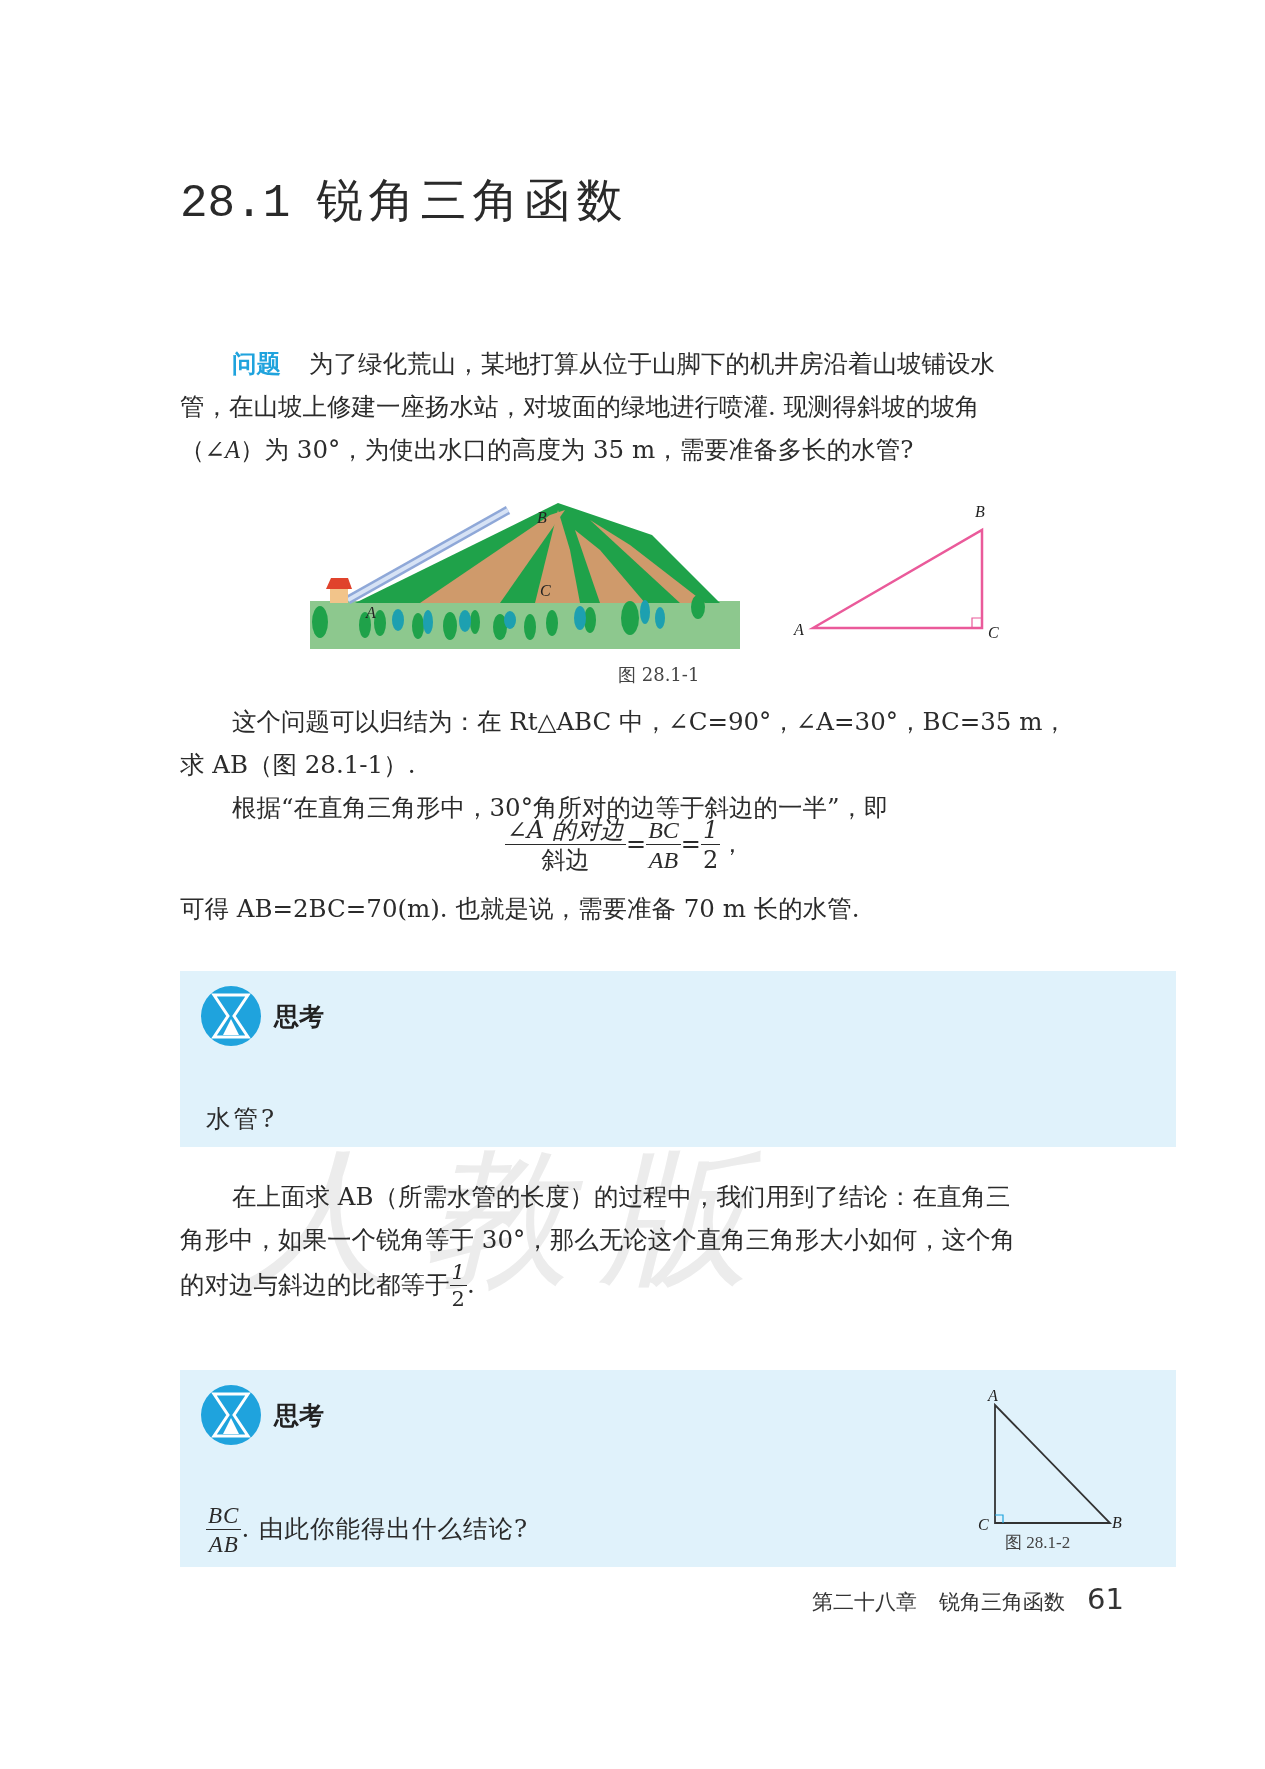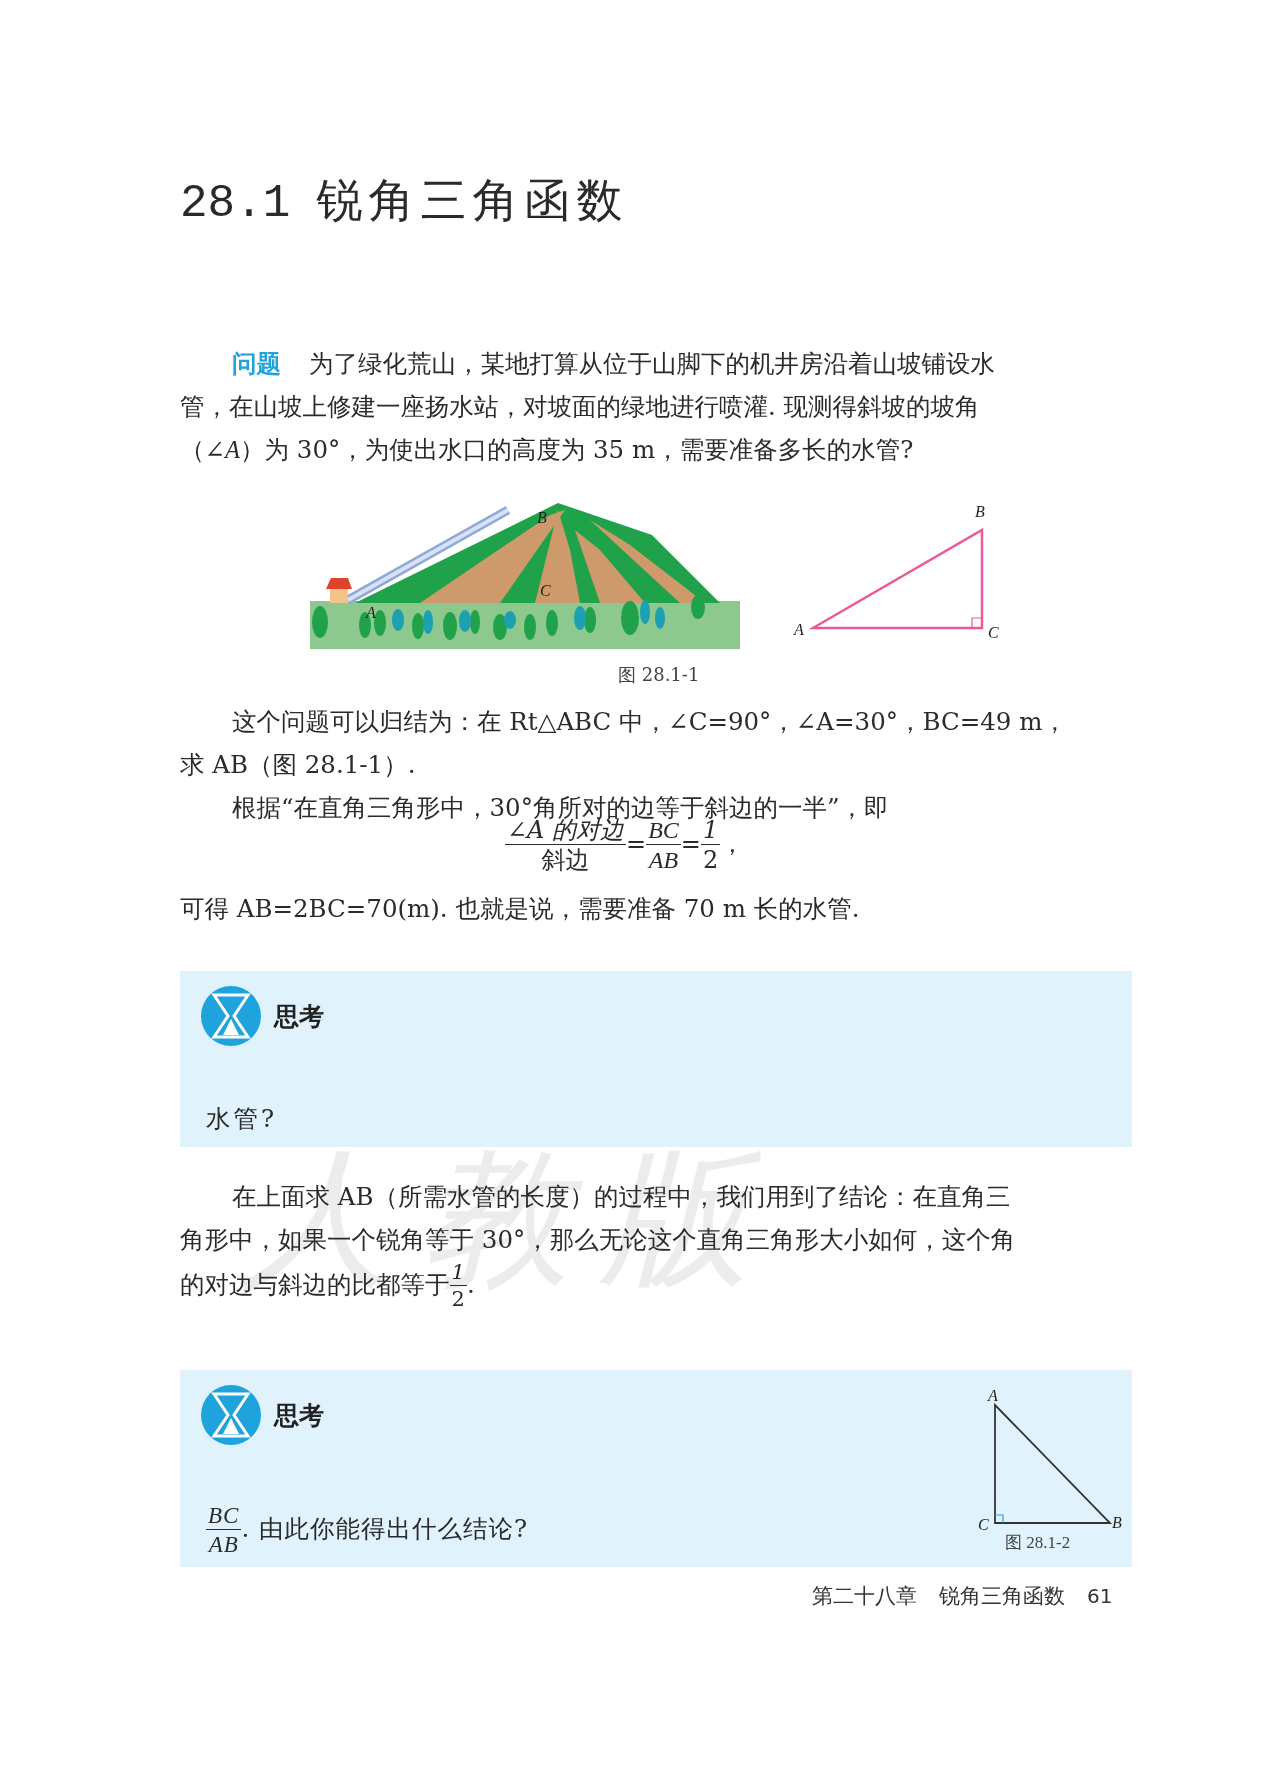--- a/index.html
+++ b/index.html
@@ -8,26 +8,26 @@
   .abs{position:absolute;}
   .title{left:180px;top:170px;font-size:46px;letter-spacing:6px;color:#2a2a2a;white-space:nowrap;}
   .title .num{font-family:"Liberation Mono","DejaVu Sans Mono",monospace;letter-spacing:0;margin-right:26px;}
   .p{font-size:24.5px;line-height:43px;white-space:nowrap;position:absolute;}
   .i{font-style:italic;font-family:"Liberation Serif","DejaVu Serif",serif;}
   .tag{color:#1fa3dd;font-family:"DejaVu Sans","Liberation Sans",sans-serif;font-weight:bold;margin-right:28px;}
   .frac{display:inline-block;vertical-align:middle;text-align:center;line-height:1;}
   .frac span{display:block;padding:0 2px;}
   .frac .n{border-bottom:1.5px solid #2b2b2b;padding-bottom:2px;font-style:italic;}
   .frac .d{padding-top:3px;}
-  .box{position:absolute;left:180px;width:952px;background:#e0f2fb;}
+  .box{position:absolute;left:180px;width:952px;background:#e0f2fb;padding-left:44px;}
   .think-head{position:absolute;left:20px;top:14px;display:flex;align-items:center;}
   .think-label{font-family:"DejaVu Sans","Liberation Sans",sans-serif;font-weight:bold;font-size:25px;margin-left:12px;color:#222;}
   .cap{font-size:18px;color:#444;position:absolute;white-space:nowrap;}
   .footer{position:absolute;left:812px;top:1582px;font-family:"DejaVu Sans","Liberation Sans",sans-serif;font-size:21px;color:#333;white-space:nowrap;}
-  .footer .pg{margin-left:22px;font-size:20px;}
+  .footer .pg{margin-left:22px;font-size:29px;}
   .footer .sep{display:inline-block;width:22px;}
   .watermark{position:absolute;left:240px;top:1120px;font-size:150px;color:#ececec;font-style:italic;letter-spacing:30px;z-index:0;}
 </style>
 </head>
 <body>
 
 <div class="watermark">人教版</div>
 
 <div class="abs title">
   <span class="num">28.1</span><span>锐角三角函数</span>
@@ -82,21 +82,21 @@
 
 <svg class="abs" style="left:770px;top:495px;" width="230" height="150">
   <polygon points="43,133 212,35 212,133" fill="none" stroke="#ea5a9a" stroke-width="2.5"></polygon>
   <polyline points="202,133 202,123 212,123" fill="none" stroke="#ea5a9a" stroke-width="1.2"></polyline>
   <text x="24" y="140" font-size="16" font-style="italic" font-family="Liberation Serif, serif" fill="#222">A</text>
   <text x="205" y="22" font-size="16" font-style="italic" font-family="Liberation Serif, serif" fill="#222">B</text>
   <text x="218" y="143" font-size="16" font-style="italic" font-family="Liberation Serif, serif" fill="#222">C</text>
 </svg>
 <div class="cap" style="left:618px;top:663px;">图 28.1-1</div>
 
-<div class="p" style="left:232px;top:700px;">这个问题可以归结为：在 Rt△ABC 中，∠C=90°，∠A=30°，BC=49 m，</div>
+<div class="p" style="left:232px;top:700px;">这个问题可以归结为：在 Rt△ABC 中，∠C=90°，∠A=30°，BC=35 m，</div>
 <div class="p" style="left:180px;top:743px;">求 AB（图 28.1-1）.</div>
 <div class="p" style="left:232px;top:786px;">根据“在直角三角形中，30°角所对的边等于斜边的一半”，即</div>
 <div class="abs" style="left:505px;top:818px;font-size:24px;white-space:nowrap;">
   <span class="frac"><span class="n">∠A 的对边</span><span class="d">斜边</span></span><span>=</span><span class="frac i"><span class="n">BC</span><span class="d">AB</span></span><span>=</span><span class="frac"><span class="n">1</span><span class="d">2</span></span><span>，</span>
 </div>
 <div class="p" style="left:180px;top:887px;">可得 AB=2BC=70(m). 也就是说，需要准备 70 m 长的水管.</div>
 
 <div class="box" style="top:971px;height:176px;">
   <div class="think-head">
     <svg width="62" height="62" viewBox="0 0 62 62">

